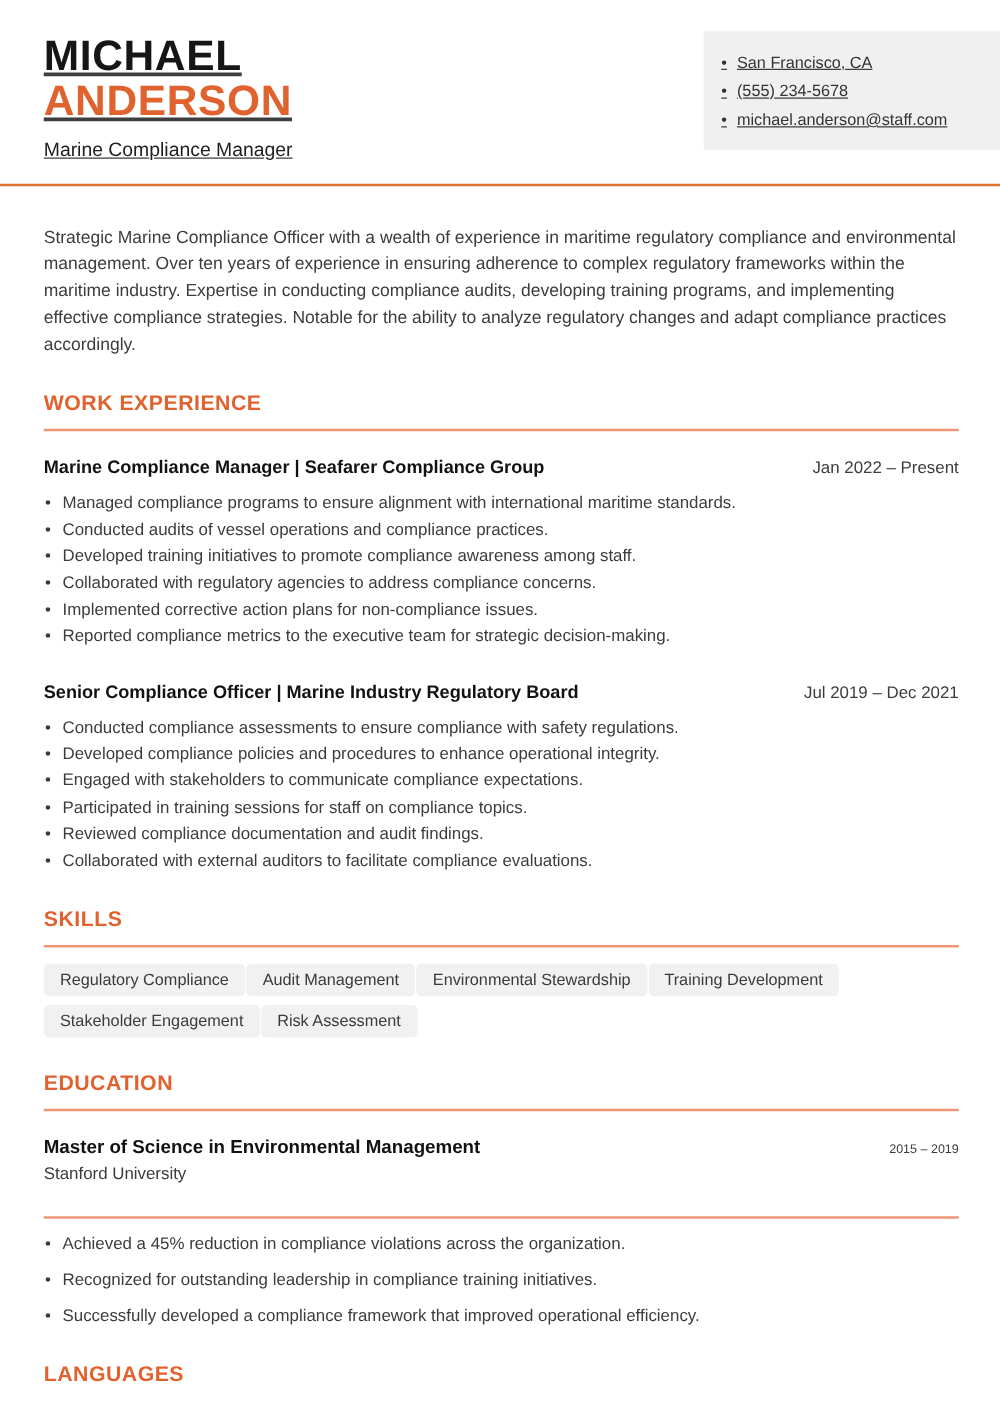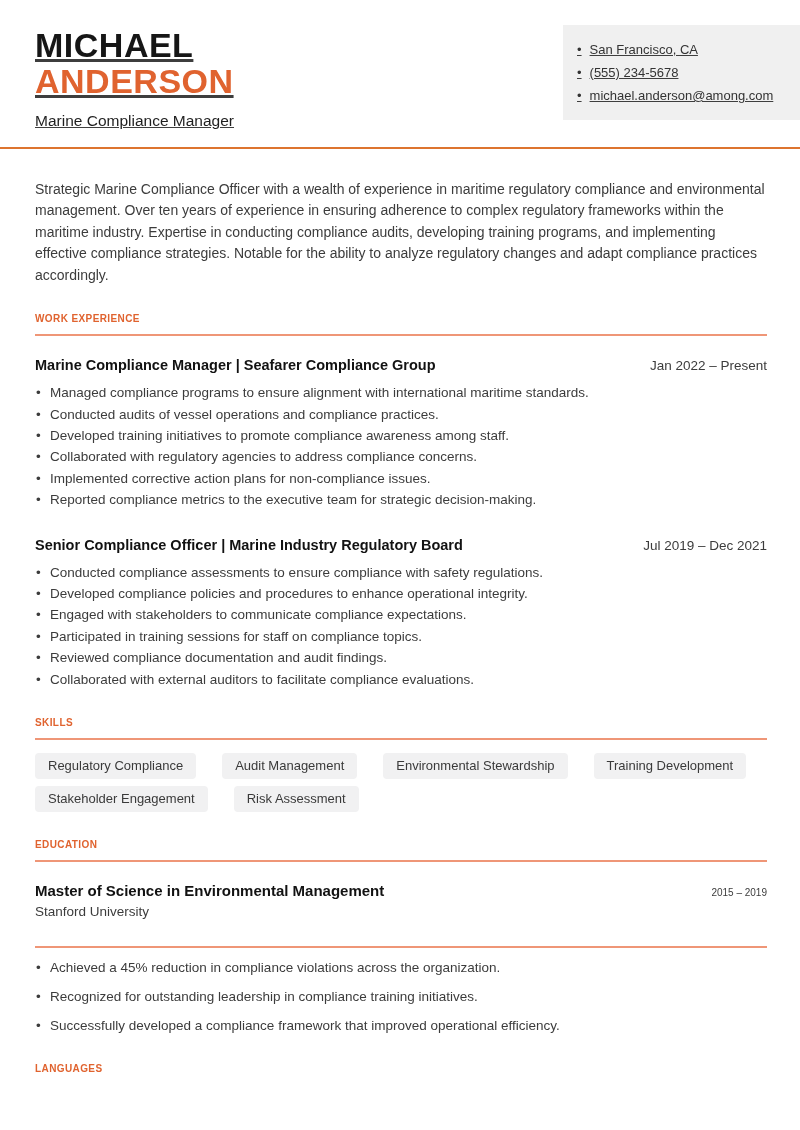--- a/index.html
+++ b/index.html
@@ -74,21 +74,21 @@
   .summary {
     margin-top: 30px;
     font-size: 14px;
     line-height: 21.4px;
     color: #3c3c3c;
   }
 
   .section { margin-top: 27px; }
   .section-heading {
     color: var(--accent);
-    font-size: 10px;
+    font-size: 17px;
     font-weight: 700;
     letter-spacing: 0.4px;
   }
   .section-underline {
     margin-top: 10px;
     height: 2px;
     background: var(--section-underline);
     border: none;
   }
 
@@ -125,21 +125,21 @@
   ul.bullet-list li::before {
     content: "\2022";
     position: absolute;
     left: 1px;
     color: #3c3c3c;
   }
 
   .tag-row {
     display: flex;
     flex-wrap: wrap;
-    gap: 7px 26px;
+    gap: 7px 1px;
     margin-top: 13px;
   }
   .tag {
     background: var(--tag-background);
     border-radius: 4px;
     padding: 5px 13px;
     font-size: 13px;
     color: #3a3a3a;
     line-height: 16px;
   }
@@ -177,21 +177,21 @@
       <div class="contact-item">
         <span class="contact-bullet">•</span>
         <span>San Francisco, CA</span>
       </div>
       <div class="contact-item">
         <span class="contact-bullet">•</span>
         <span>(555) 234-5678</span>
       </div>
       <div class="contact-item">
         <span class="contact-bullet">•</span>
-        <span>michael.anderson@among.com</span>
+        <span>michael.anderson@staff.com</span>
       </div>
     </div>
   </div>
 
   <hr class="top-divider">
 
   <div class="main">
 
     <p class="summary">Strategic Marine Compliance Officer with a wealth of experience in maritime regulatory compliance and environmental management. Over ten years of experience in ensuring adherence to complex regulatory frameworks within the maritime industry. Expertise in conducting compliance audits, developing training programs, and implementing effective compliance strategies. Notable for the ability to analyze regulatory changes and adapt compliance practices accordingly.</p>
 

